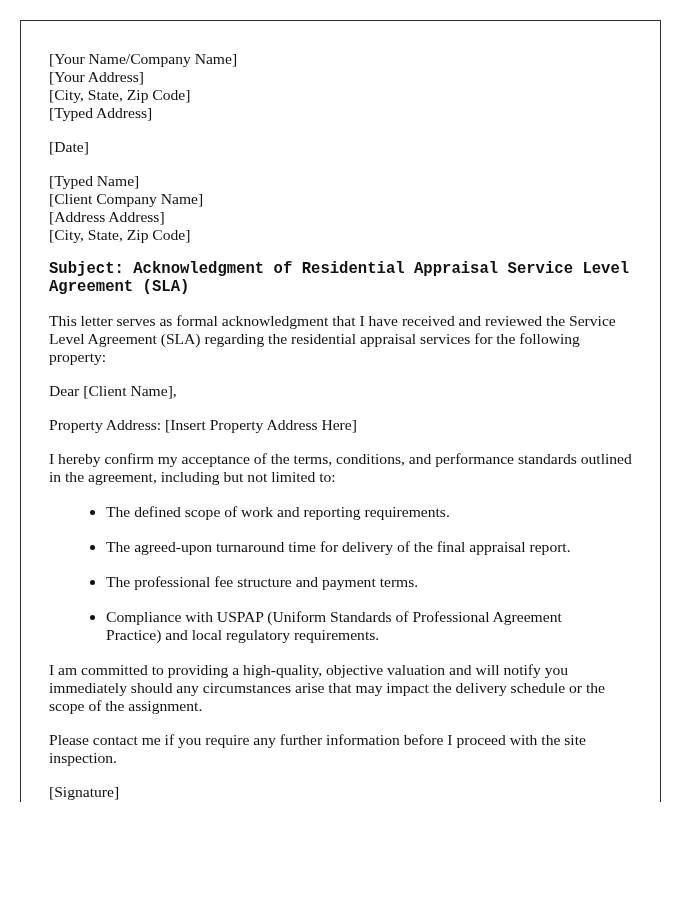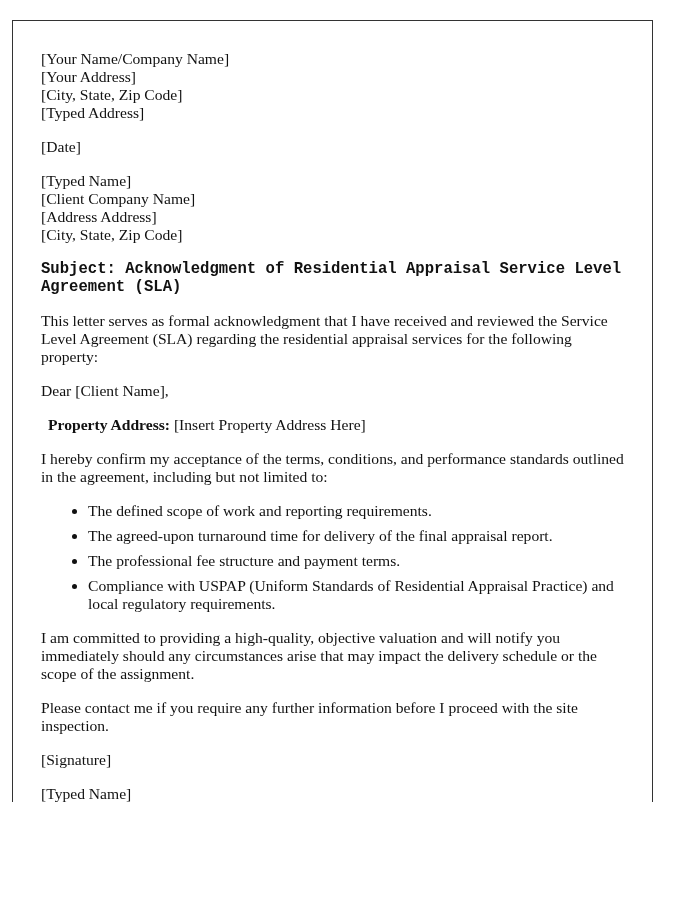--- a/index.html
+++ b/index.html
@@ -1,39 +1,39 @@
 <!DOCTYPE html>
 <html><head>
 <meta charset="utf-8">
 <style>
   html, body { margin: 0; padding: 0; background: #ffffff; }
   body { width: 700px; height: 900px; position: relative; overflow: hidden; }
   .viewport {
-    position: absolute; left: 12px; top: 20px; width: 641px; height: 782px;
+    position: absolute; left: 20px; top: 20px; width: 641px; height: 782px;
     overflow: hidden;
   }
   .page {
     box-sizing: border-box;
     width: 641px;
     min-height: 900px;
     border: 1px solid #333333;
     padding: 29px 28px 40px 28px;
     font-family: "Liberation Serif", "DejaVu Serif", serif;
     font-size: 15.6px;
     line-height: 18px;
     color: #111111;
     background: #ffffff;
   }
   .block { margin: 0 0 16px 0; }
   .line { display: block; }
   p { margin: 0 0 16px 0; }
   .subject { font-weight: bold; font-family: Liberation Mono, monospace; }
-  .label { font-weight: bold; margin-left: 7px; }
+  .label { font-weight: normal; }
   ul { margin: 0 0 16px 0; padding-left: 40px; }
-  li { margin: 7px; }
+  li { margin: 17px; }
 </style>
 </head>
 <body>
 
 <div class="viewport">
   <div class="page">
 
     <div class="block">
       <span class="line">[Your Name/Company Name]</span>
       <span class="line">[Your Address]</span>
@@ -57,21 +57,21 @@
     <p>Dear [Client Name],</p>
 
     <p><span class="label">Property Address:</span><span> [Insert Property Address Here]</span></p>
 
     <p>I hereby confirm my acceptance of the terms, conditions, and performance standards outlined in the agreement, including but not limited to:</p>
 
     <ul>
       <li>The defined scope of work and reporting requirements.</li>
       <li>The agreed-upon turnaround time for delivery of the final appraisal report.</li>
       <li>The professional fee structure and payment terms.</li>
-      <li>Compliance with USPAP (Uniform Standards of Residential Appraisal Practice) and local regulatory requirements.</li>
+      <li>Compliance with USPAP (Uniform Standards of Professional Agreement Practice) and local regulatory requirements.</li>
     </ul>
 
     <p>I am committed to providing a high-quality, objective valuation and will notify you immediately should any circumstances arise that may impact the delivery schedule or the scope of the assignment.</p>
 
     <p>Please contact me if you require any further information before I proceed with the site inspection.</p>
 
 
     <p>[Signature]</p>
 
     <p>[Typed Name]</p>

